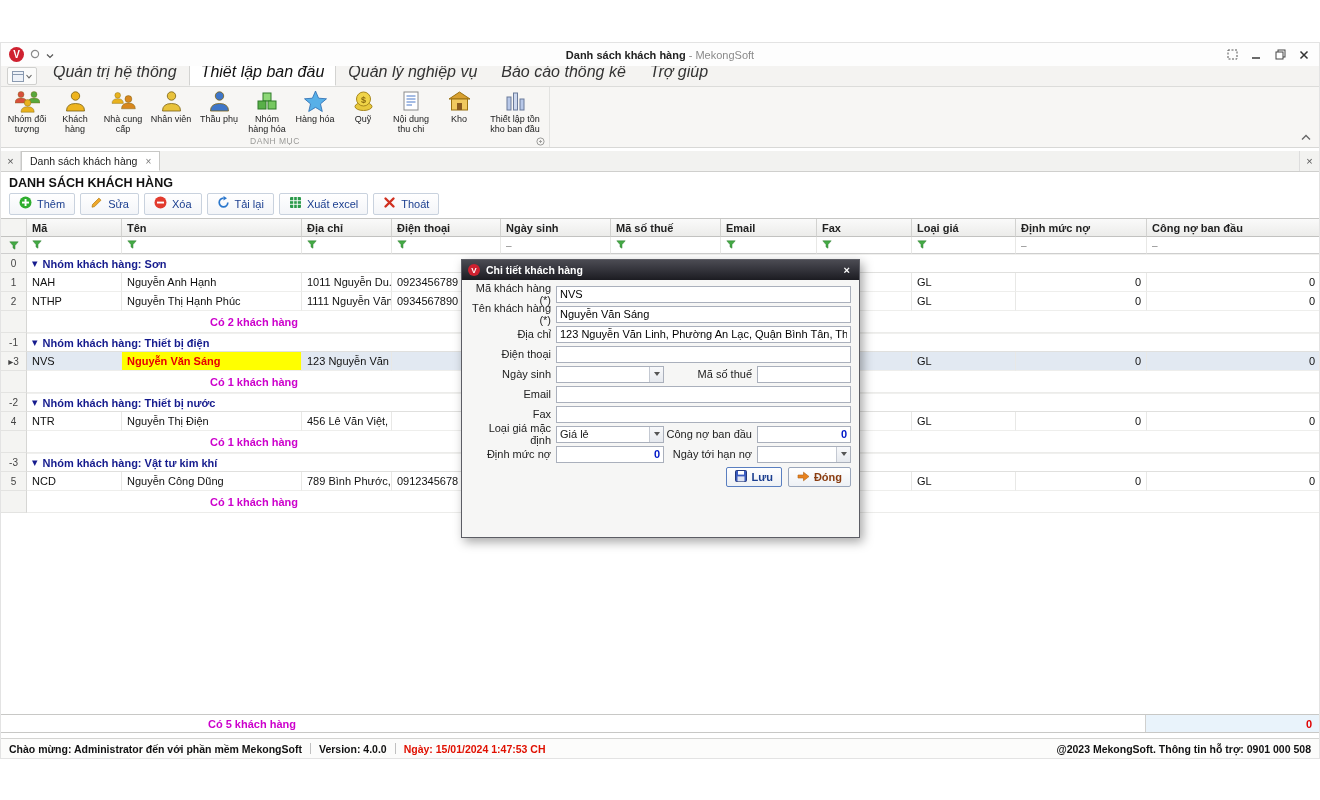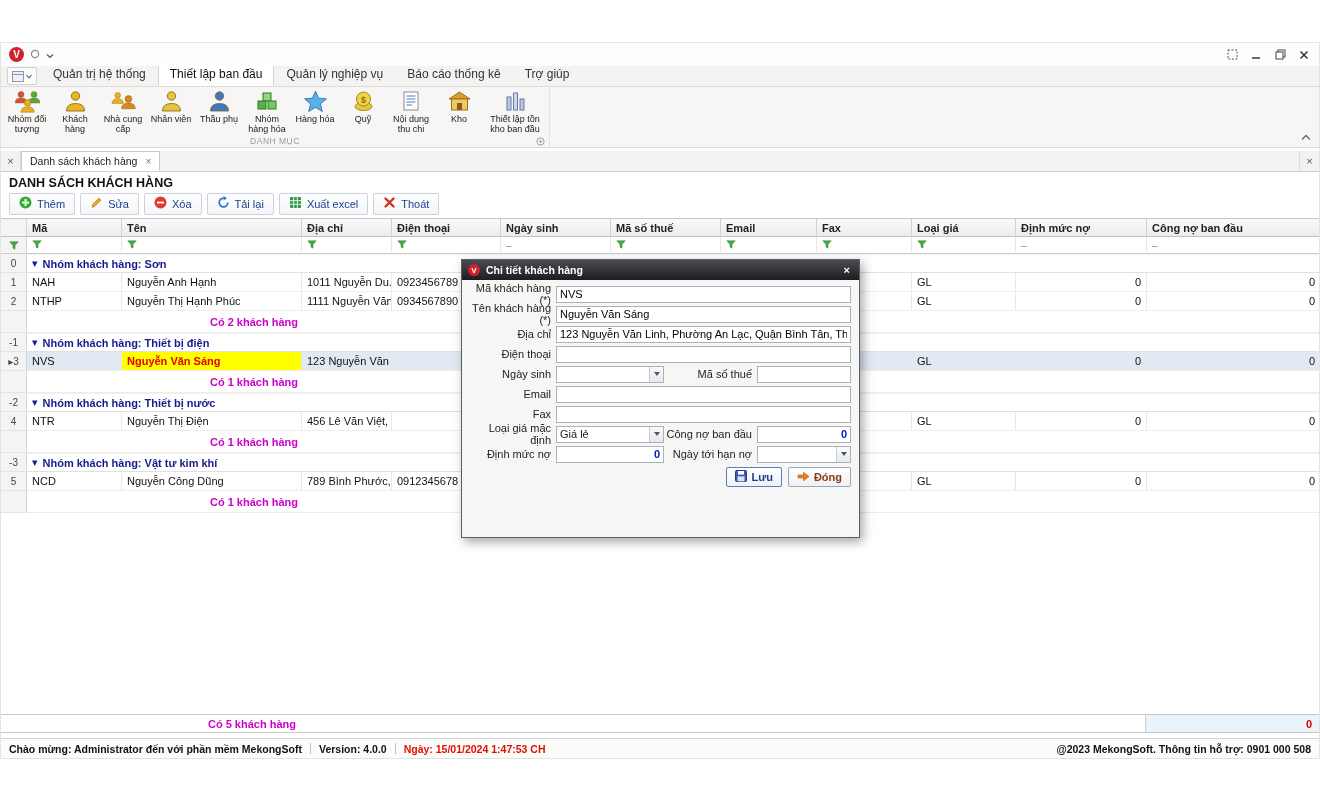--- a/index.html
+++ b/index.html
@@ -16,21 +16,21 @@
           display:flex; align-items:center; justify-content:center; }
   .tb-title { position:absolute; left:0; right:0; text-align:center; font-size:11px; pointer-events:none; }
   .tb-title .main { font-weight:bold; color:#222; }
   .tb-title .suffix { color:#8a8a8a; }
   .tb-controls { margin-left:auto; display:flex; align-items:center; gap:10px; }
   .win-btn { display:flex; align-items:center; justify-content:center; width:14px; height:14px; cursor:pointer; }
 
   
   .ribbon-tabs { height:21px; flex:0 0 21px; display:flex; align-items:flex-end; background:#f4f3f1; padding-left:6px; border-bottom:1px solid #dcdcda; }
   .launcher { width:30px; height:18px; display:flex; align-items:center; justify-content:center; gap:2px; border:1px solid #d0d0ce; background:#fbfbfa; margin-right:4px; margin-bottom:1px; border-radius:2px; }
-  .rtab { padding:3px 11px 4px 11px; font-size:12px; color:#333; cursor:pointer; border:1px solid transparent; }
+  .rtab { padding:3px 11px 4px 11px; font-size:16px; color:#333; cursor:pointer; border:1px solid transparent;font-style:italic; }
   .rtab.active { background:#fff; border:1px solid #d3d3d1; border-bottom-color:#fff; font-weight:normal; color:#111; }
 
   
   .ribbon-body { height:61px; flex:0 0 61px; background:#f7f6f4; position:relative; display:flex; border-bottom:1px solid #d8d8d6; }
   .ribbon-group { display:flex; flex-direction:column; border-right:1px solid #e2e2e0; padding:1px 2px 0 2px; }
   .ribbon-items { display:flex; align-items:flex-start; }
   .ritem { width:48px; min-width:40px; padding:1px 1px; display:flex; flex-direction:column; align-items:center; cursor:pointer; border-radius:2px; }
   .ritem .ricon { height:25px; display:flex; align-items:center; justify-content:center; }
   .ritem .rlabel { font-size:9px; line-height:10px; text-align:center; color:#222; height:20px; overflow:hidden; }
   .ritem.wide { width:64px; }
@@ -124,20 +124,23 @@
   <div class="titlebar">
     <div class="tb-left">
       <div class="logo">V</div>
       <span><svg width="10" height="10">
             <circle cx="5" cy="5" r="3.6" fill="none" stroke="#8a8a8a" stroke-width="1.2"></circle>
           </svg></span>
       <span><svg width="8" height="6">
             <path d="M1 1.5 L4 4.5 L7 1.5" fill="none" stroke="#555" stroke-width="1.2"></path>
           </svg></span>
     </div>
+    <div class="tb-title">
+      <span class="main">Danh sách khách hàng</span><span class="suffix"> - MekongSoft</span>
+    </div>
     <div class="tb-controls">
       <span class="win-btn">
           <svg width="11" height="11">
             <rect x="1" y="1" width="9" height="9" fill="none" stroke="#555" stroke-dasharray="2,1.5"></rect>
           </svg>
         </span>
       <span class="win-btn">
           <svg width="10" height="10">
             <line x1="1" y1="8" x2="9" y2="8" stroke="#444" stroke-width="1.6"></line>
           </svg>

